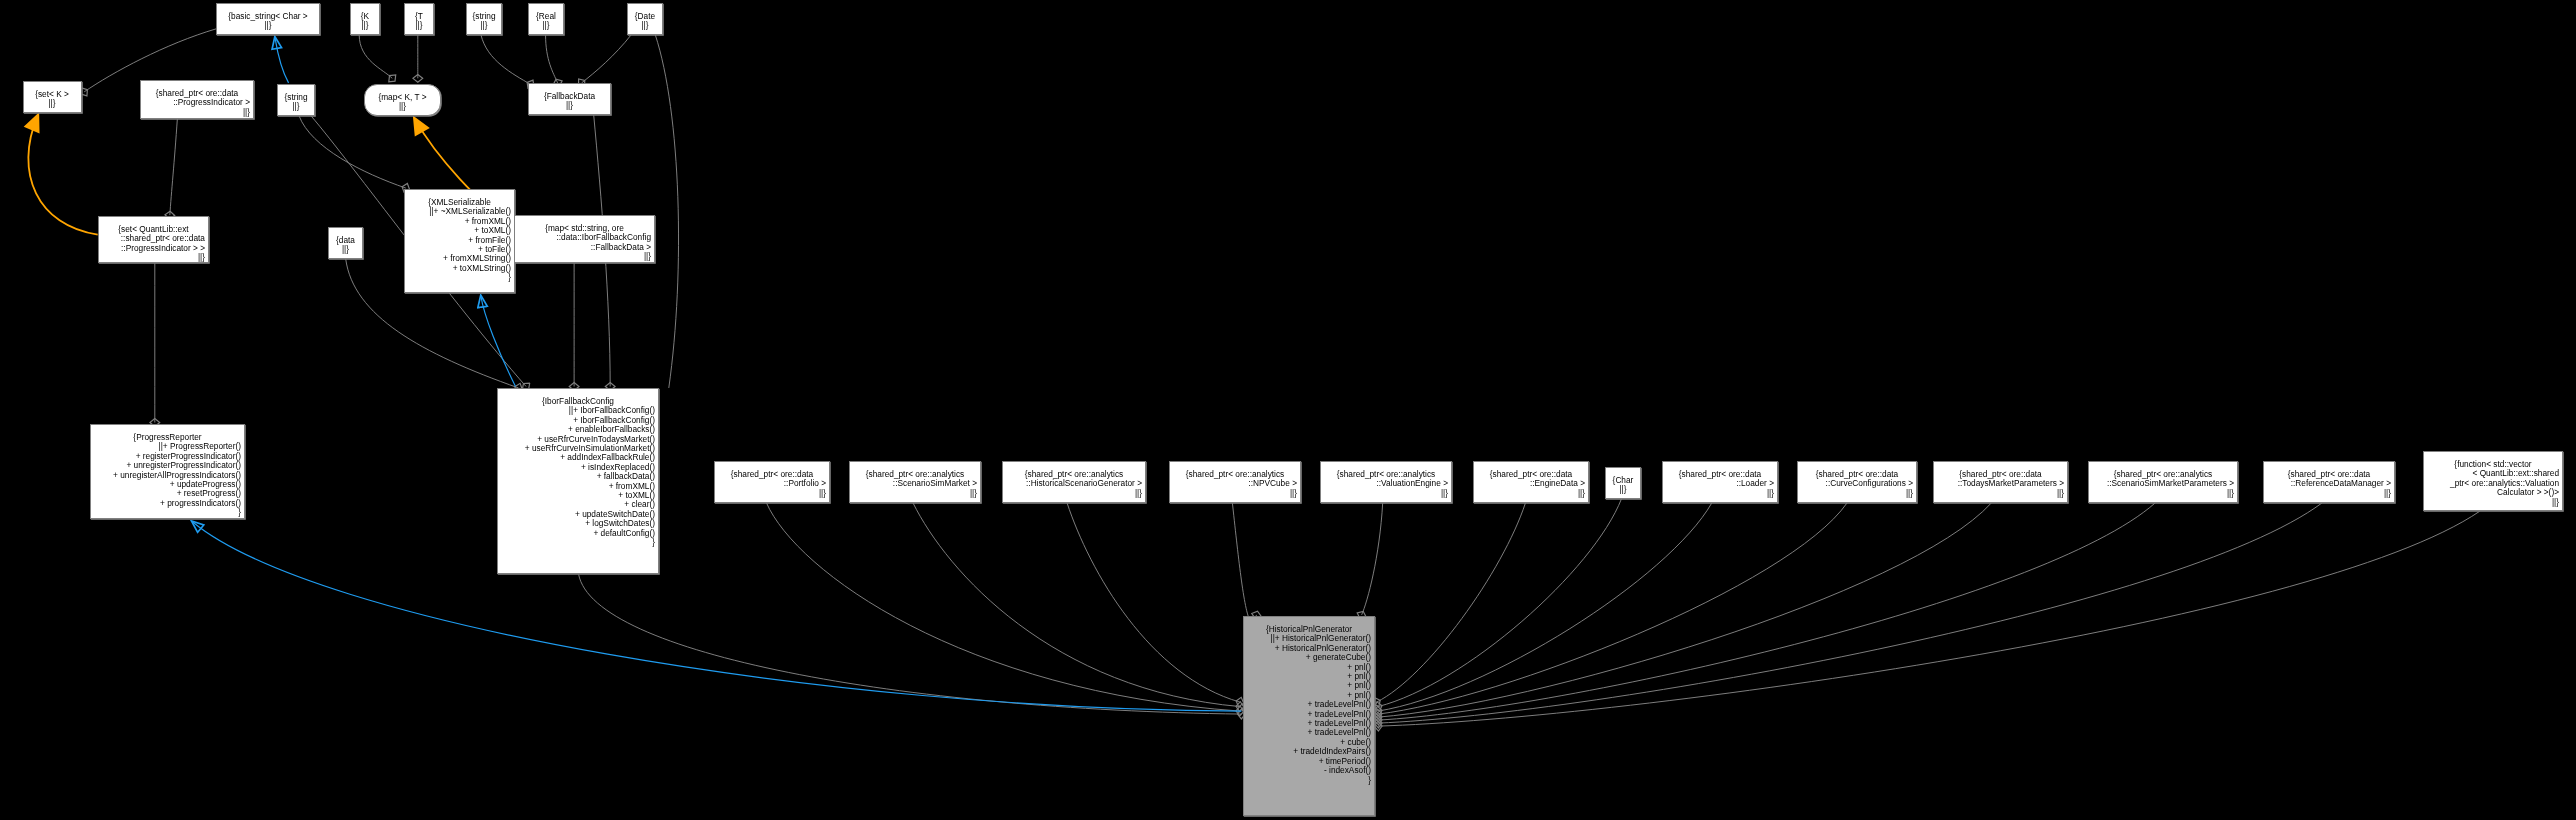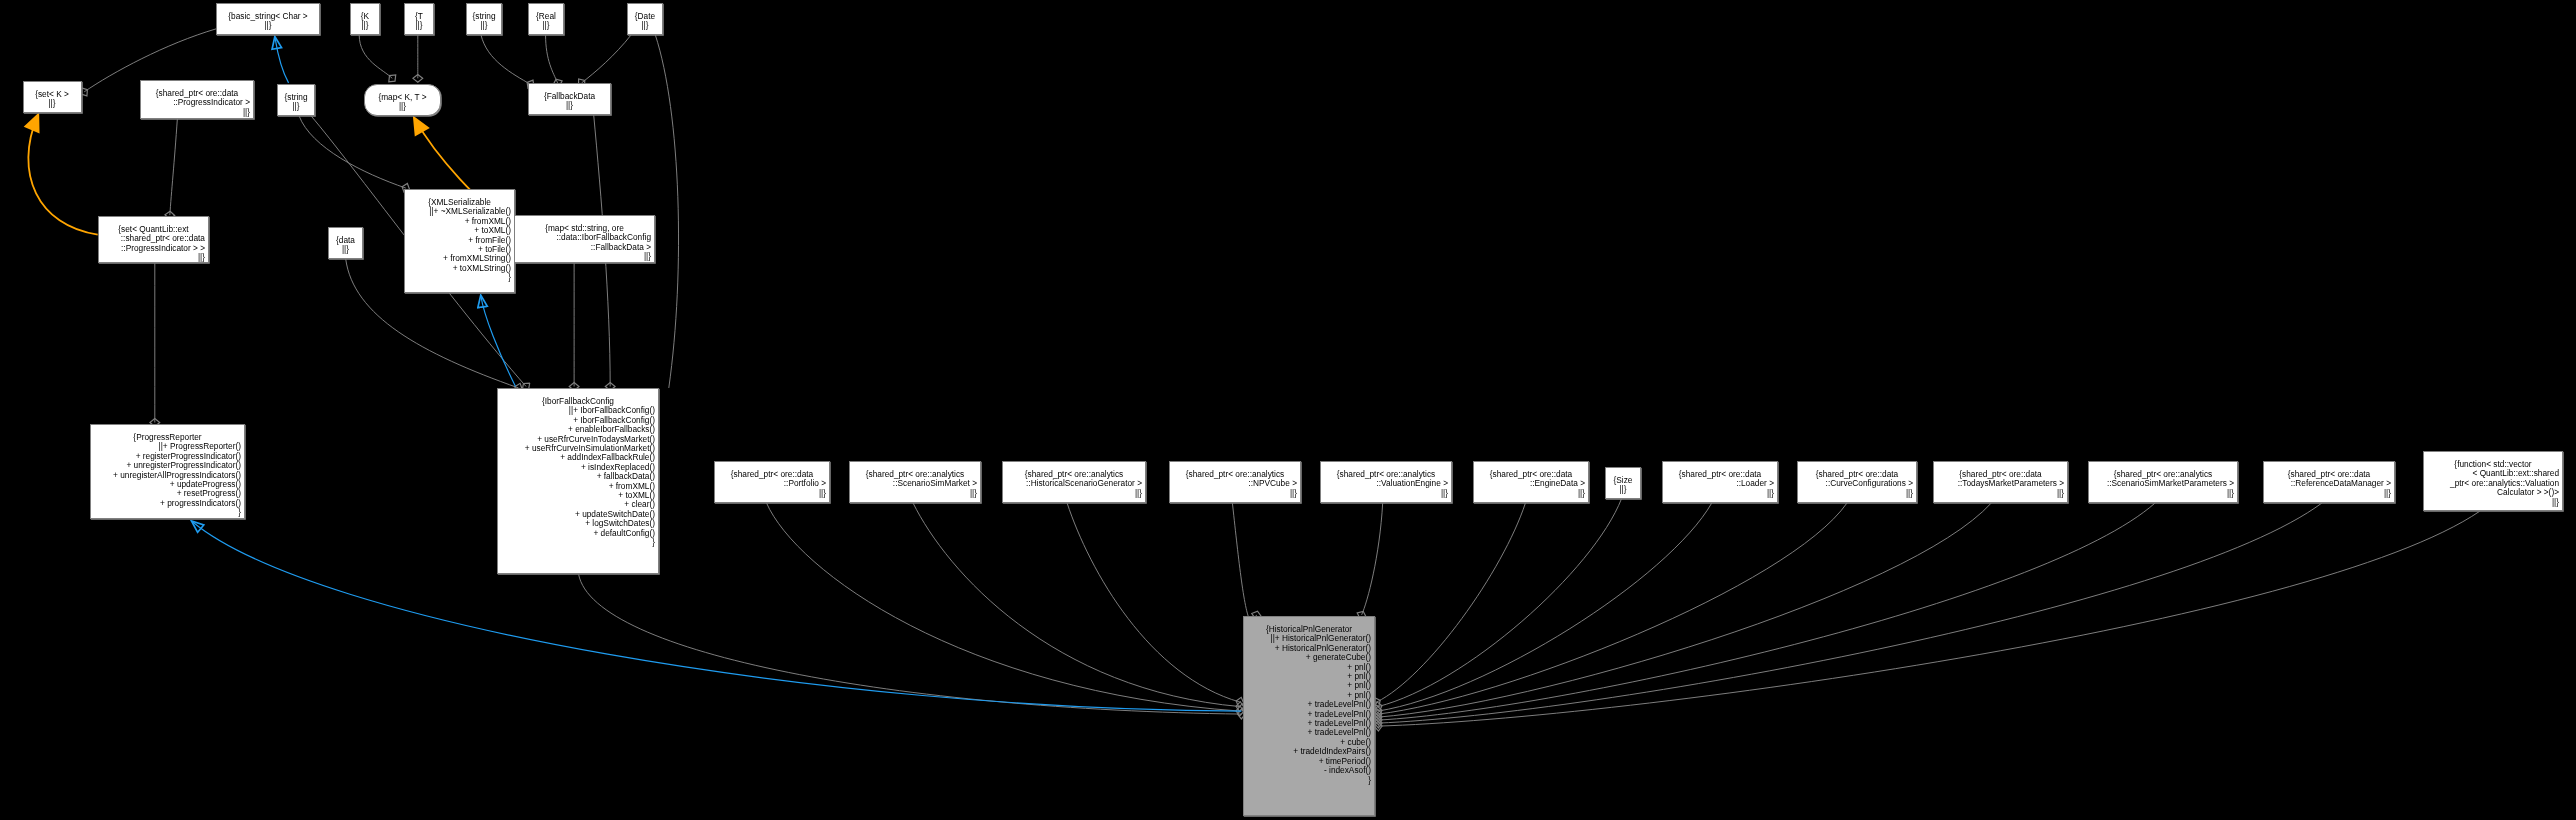--- a/index.html
+++ b/index.html
@@ -173,21 +173,21 @@
       <div class="node" style="left: 849px; top: 461px; width: 132px; height: 42px;"><div class="title">{shared_ptr&lt; ore::analytics</div><div class="members">::ScenarioSimMarket &gt;
 ||}</div></div>
       <div class="node" style="left: 1002px; top: 461px; width: 144px; height: 42px;"><div class="title">{shared_ptr&lt; ore::analytics</div><div class="members">::HistoricalScenarioGenerator &gt;
 ||}</div></div>
       <div class="node" style="left: 1169px; top: 461px; width: 132px; height: 42px;"><div class="title">{shared_ptr&lt; ore::analytics</div><div class="members">::NPVCube &gt;
 ||}</div></div>
       <div class="node" style="left: 1320px; top: 461px; width: 132px; height: 42px;"><div class="title">{shared_ptr&lt; ore::analytics</div><div class="members">::ValuationEngine &gt;
 ||}</div></div>
       <div class="node" style="left: 1473px; top: 461px; width: 116px; height: 42px;"><div class="title">{shared_ptr&lt; ore::data</div><div class="members">::EngineData &gt;
 ||}</div></div>
-      <div class="node" style="left: 1605px; top: 467px; width: 36px; height: 32px;"><div class="title">{Size</div><div class="title brace">||}</div></div>
+      <div class="node" style="left: 1605px; top: 467px; width: 36px; height: 32px;"><div class="title">{Char</div><div class="title brace">||}</div></div>
       <div class="node" style="left: 1662px; top: 461px; width: 116px; height: 42px;"><div class="title">{shared_ptr&lt; ore::data</div><div class="members">::Loader &gt;
 ||}</div></div>
       <div class="node" style="left: 1797px; top: 461px; width: 120px; height: 42px;"><div class="title">{shared_ptr&lt; ore::data</div><div class="members">::CurveConfigurations &gt;
 ||}</div></div>
       <div class="node" style="left: 1933px; top: 461px; width: 135px; height: 42px;"><div class="title">{shared_ptr&lt; ore::data</div><div class="members">::TodaysMarketParameters &gt;
 ||}</div></div>
       <div class="node" style="left: 2088px; top: 461px; width: 150px; height: 42px;"><div class="title">{shared_ptr&lt; ore::analytics</div><div class="members">::ScenarioSimMarketParameters &gt;
 ||}</div></div>
       <div class="node" style="left: 2263px; top: 461px; width: 132px; height: 42px;"><div class="title">{shared_ptr&lt; ore::data</div><div class="members">::ReferenceDataManager &gt;
 ||}</div></div>

